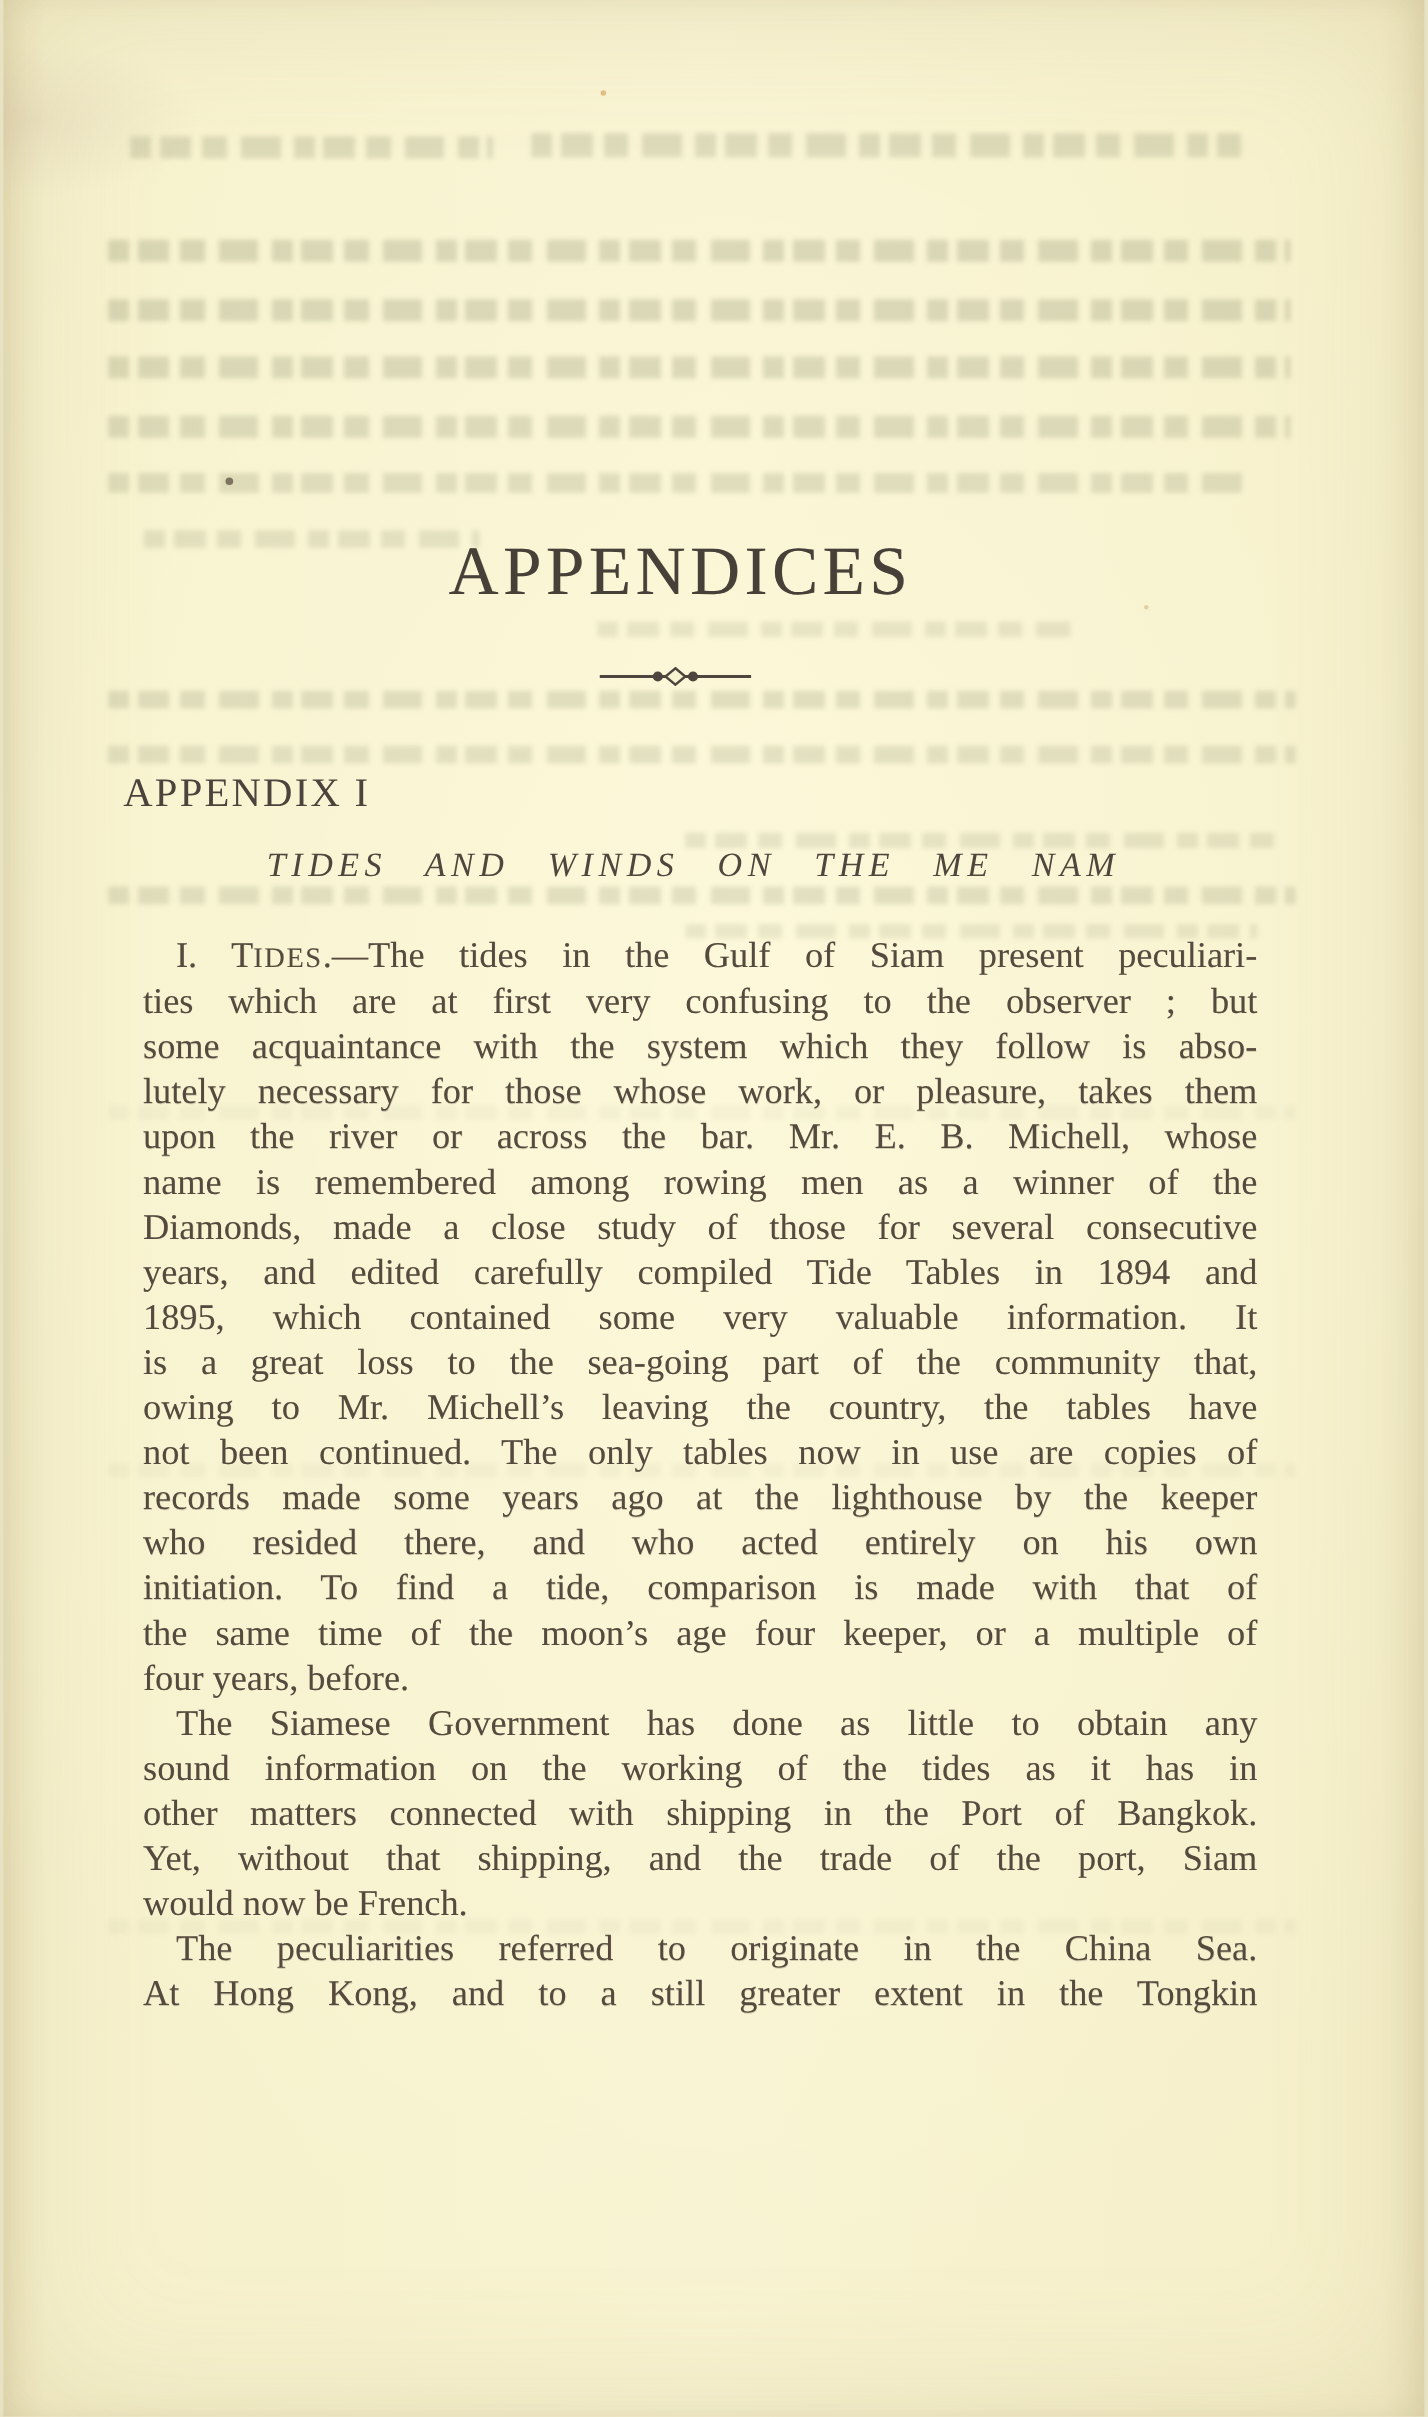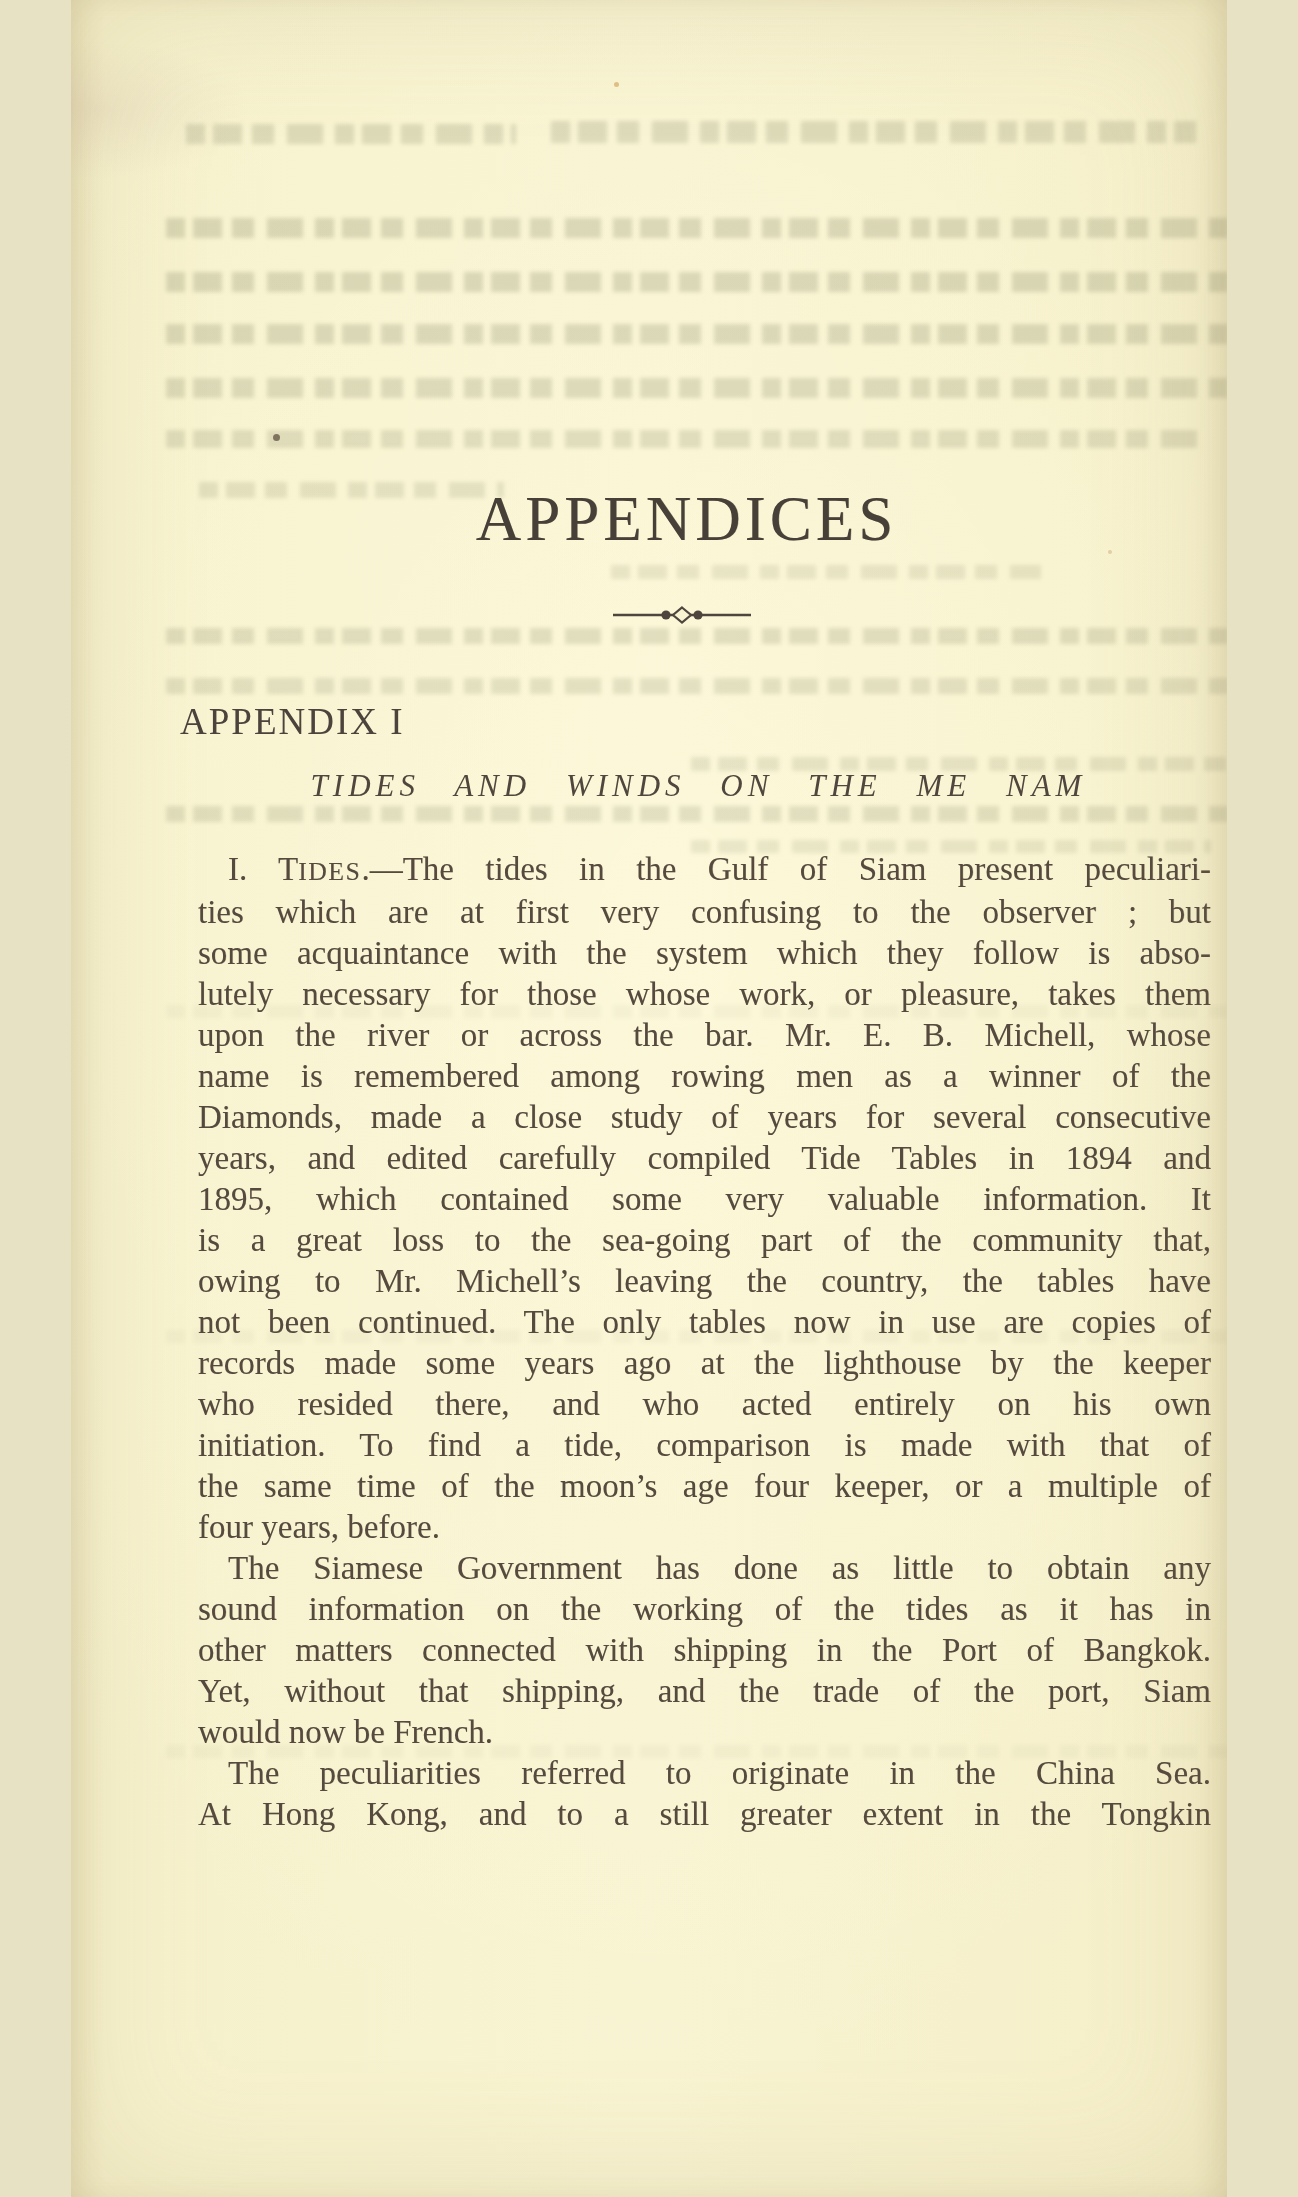--- a/index.html
+++ b/index.html
@@ -1,18 +1,18 @@
 <!DOCTYPE html>
 <html><head>
 <meta charset="utf-8">
 <style>
   html,body{margin:0;padding:0;background:#e8e2c4;}
   .page{
     position:relative;
-    width:1156px;height:2197px;
+    width:1292px;height:2197px;
     margin:0 auto;
     overflow:hidden;
     background:
       radial-gradient(ellipse 120% 90% at 52% 42%, rgba(255,252,224,0.55) 0%, rgba(255,252,224,0) 60%),
       linear-gradient(90deg, #ece4bd 0%, #f6f1cc 3%, #f8f3d1 50%, #f5efc9 97%, #ebe3bc 100%),
       #f7f2cf;
     font-family:"Liberation Serif","DejaVu Serif",serif;
   }
   .page::after{
     content:"";position:absolute;inset:0;pointer-events:none;
@@ -119,21 +119,21 @@
   <div class="appendix-subtitle">TIDES AND WINDS ON THE ME NAM</div>
 
   <div class="body-text">
       <div class="para">
         <div class="line indent"><span>I. T</span><span class="sc">IDES</span><span>.—The tides in the Gulf of Siam present peculiari-</span></div>
         <div class="line">ties which are at first very confusing to the observer ; but</div>
         <div class="line">some acquaintance with the system which they follow is abso-</div>
         <div class="line">lutely necessary for those whose work, or pleasure, takes them</div>
         <div class="line">upon the river or across the bar.  Mr. E. B. Michell, whose</div>
         <div class="line">name is remembered among rowing men as a winner of the</div>
-        <div class="line">Diamonds, made a close study of years for several consecutive</div>
+        <div class="line">Diamonds, made a close study of those for several consecutive</div>
         <div class="line">years, and edited carefully compiled Tide Tables in 1894 and</div>
         <div class="line">1895, which contained some very valuable information.  It</div>
         <div class="line">is a great loss to the sea-going part of the community that,</div>
         <div class="line">owing to Mr. Michell’s leaving the country, the tables have</div>
         <div class="line">not been continued.  The only tables now in use are copies of</div>
         <div class="line">records made some years ago at the lighthouse by the keeper</div>
         <div class="line">who resided there, and who acted entirely on his own</div>
         <div class="line">initiation.  To find a tide, comparison is made with that of</div>
         <div class="line">the same time of the moon’s age four keeper, or a multiple of</div>
         <div class="line last">four years, before.</div>

